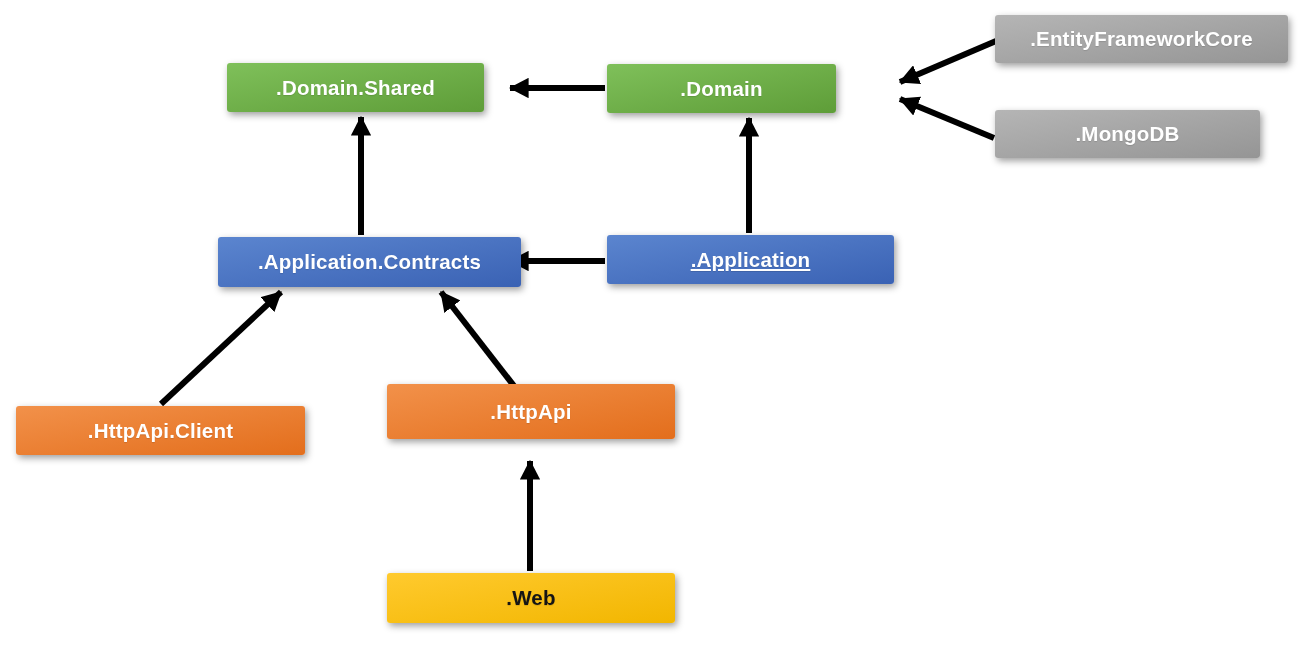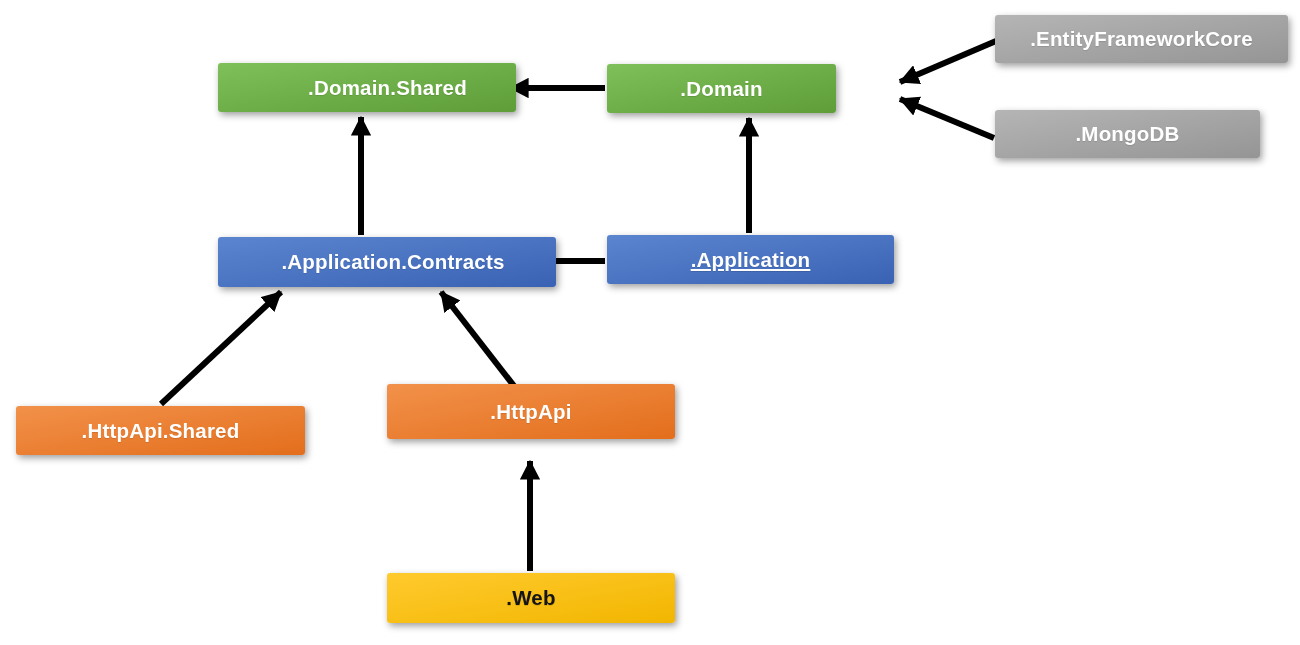--- a/index.html
+++ b/index.html
@@ -59,23 +59,23 @@
         <line x1="749" y1="233" x2="749" y2="118" class="edge-line" stroke="#000000" marker-end="url(#arrowhead)"></line>
         <line x1="996" y1="41" x2="900" y2="82" class="edge-line" stroke="#000000" marker-end="url(#arrowhead)"></line>
         <line x1="994" y1="138" x2="900" y2="99" class="edge-line" stroke="#000000" marker-end="url(#arrowhead)"></line>
         <line x1="605" y1="261" x2="510" y2="261" class="edge-line" stroke="#000000" marker-end="url(#arrowhead)"></line>
         <line x1="161" y1="404" x2="281" y2="292" class="edge-line" stroke="#000000" marker-end="url(#arrowhead)"></line>
         <line x1="528" y1="404" x2="441" y2="292" class="edge-line" stroke="#000000" marker-end="url(#arrowhead)"></line>
         <line x1="530" y1="571" x2="530" y2="461" class="edge-line" stroke="#000000" marker-end="url(#arrowhead)"></line>
       </g>
   </svg>
   <div id="nodes-layer">
-      <div class="node" style="left: 218px; top: 63px; width: 257px; height: 49px; color: rgb(255, 255, 255); background: linear-gradient(to right bottom, rgb(127, 192, 90), rgb(94, 157, 56)); padding-left: 41px;">.Domain.Shared</div>
+      <div class="node" style="left: 227px; top: 63px; width: 257px; height: 49px; color: rgb(255, 255, 255); background: linear-gradient(to right bottom, rgb(127, 192, 90), rgb(94, 157, 56));">.Domain.Shared</div>
       <div class="node" style="left: 607px; top: 64px; width: 229px; height: 49px; color: rgb(255, 255, 255); background: linear-gradient(to right bottom, rgb(127, 192, 90), rgb(94, 157, 56));">.Domain</div>
       <div class="node" style="left: 995px; top: 15px; width: 293px; height: 48px; color: rgb(255, 255, 255); background: linear-gradient(to right bottom, rgb(181, 181, 181), rgb(149, 149, 149));">.EntityFrameworkCore</div>
       <div class="node" style="left: 995px; top: 110px; width: 265px; height: 48px; color: rgb(255, 255, 255); background: linear-gradient(to right bottom, rgb(181, 181, 181), rgb(149, 149, 149));">.MongoDB</div>
-      <div class="node" style="left: 218px; top: 237px; width: 326px; height: 50px; color: rgb(255, 255, 255); background: linear-gradient(to right bottom, rgb(91, 133, 207), rgb(58, 98, 180)); padding-left: 12px;">.Application.Contracts</div>
+      <div class="node" style="left: 218px; top: 237px; width: 303px; height: 50px; color: rgb(255, 255, 255); background: linear-gradient(to right bottom, rgb(91, 133, 207), rgb(58, 98, 180));">.Application.Contracts</div>
       <div class="node" style="left: 607px; top: 235px; width: 287px; height: 49px; color: rgb(255, 255, 255); background: linear-gradient(to right bottom, rgb(91, 133, 207), rgb(58, 98, 180)); text-decoration: underline;">.Application</div>
-      <div class="node" style="left: 16px; top: 406px; width: 289px; height: 49px; color: rgb(255, 255, 255); background: linear-gradient(to right bottom, rgb(242, 145, 74), rgb(227, 110, 28));">.HttpApi.Shared</div>
+      <div class="node" style="left: 16px; top: 406px; width: 289px; height: 49px; color: rgb(255, 255, 255); background: linear-gradient(to right bottom, rgb(242, 145, 74), rgb(227, 110, 28));">.HttpApi.Client</div>
       <div class="node" style="left: 387px; top: 384px; width: 288px; height: 55px; color: rgb(255, 255, 255); background: linear-gradient(to right bottom, rgb(242, 145, 74), rgb(227, 110, 28)); text-align: center;">.HttpApi</div>
       <div class="node" style="left: 387px; top: 573px; width: 288px; height: 50px; color: rgb(21, 21, 21); background: linear-gradient(to right bottom, rgb(255, 202, 46), rgb(242, 182, 0));">.Web</div>
     </div>
 </div>
 
 </body></html>

